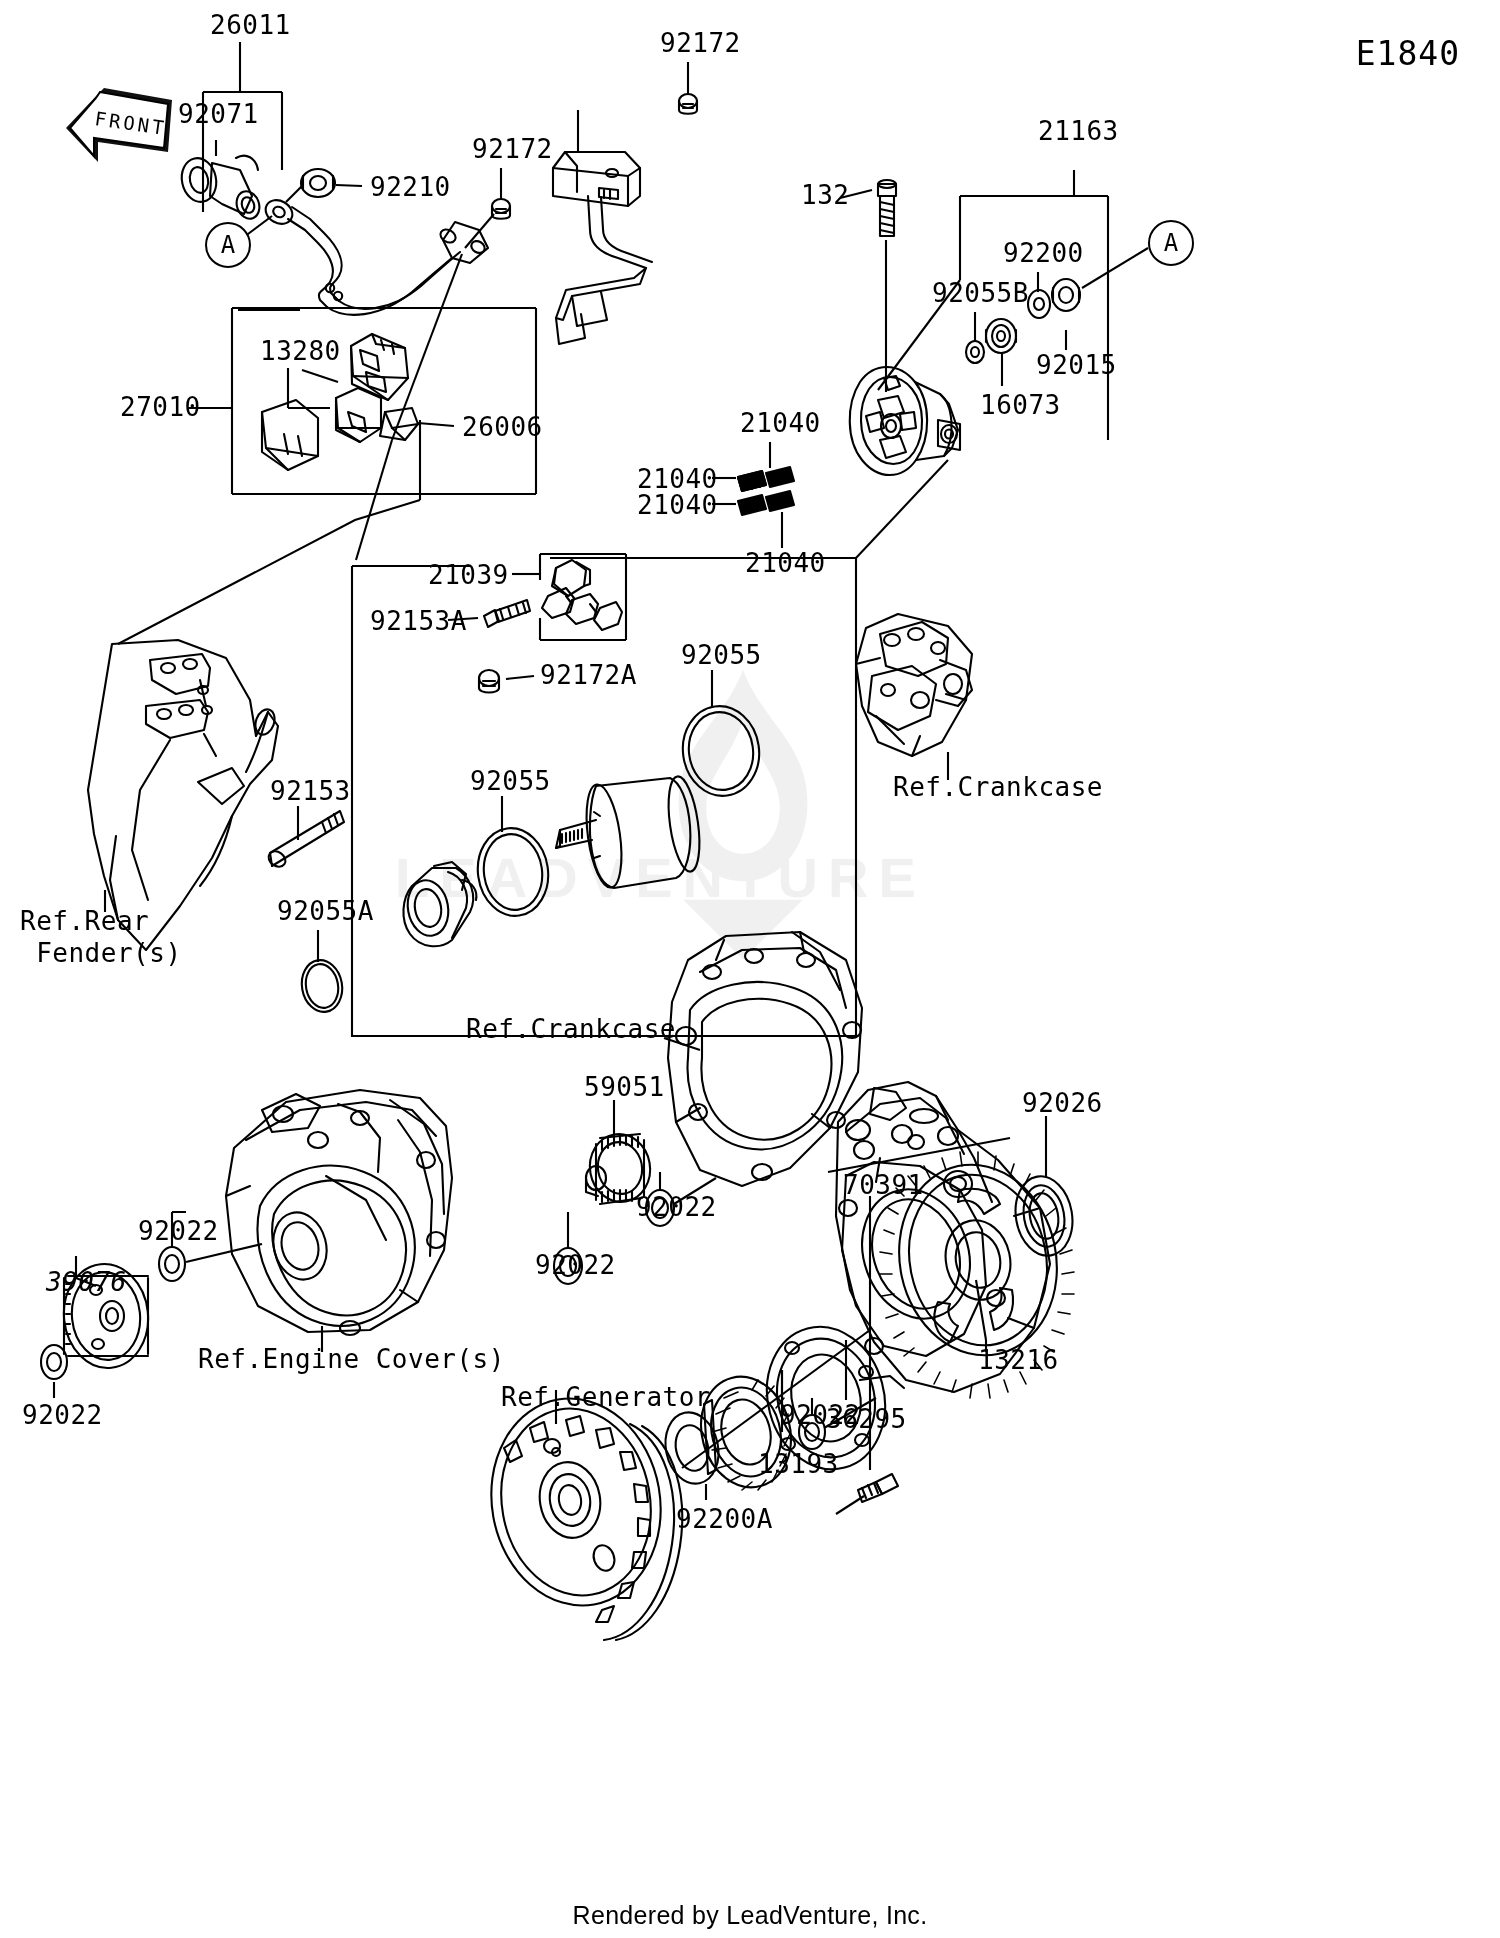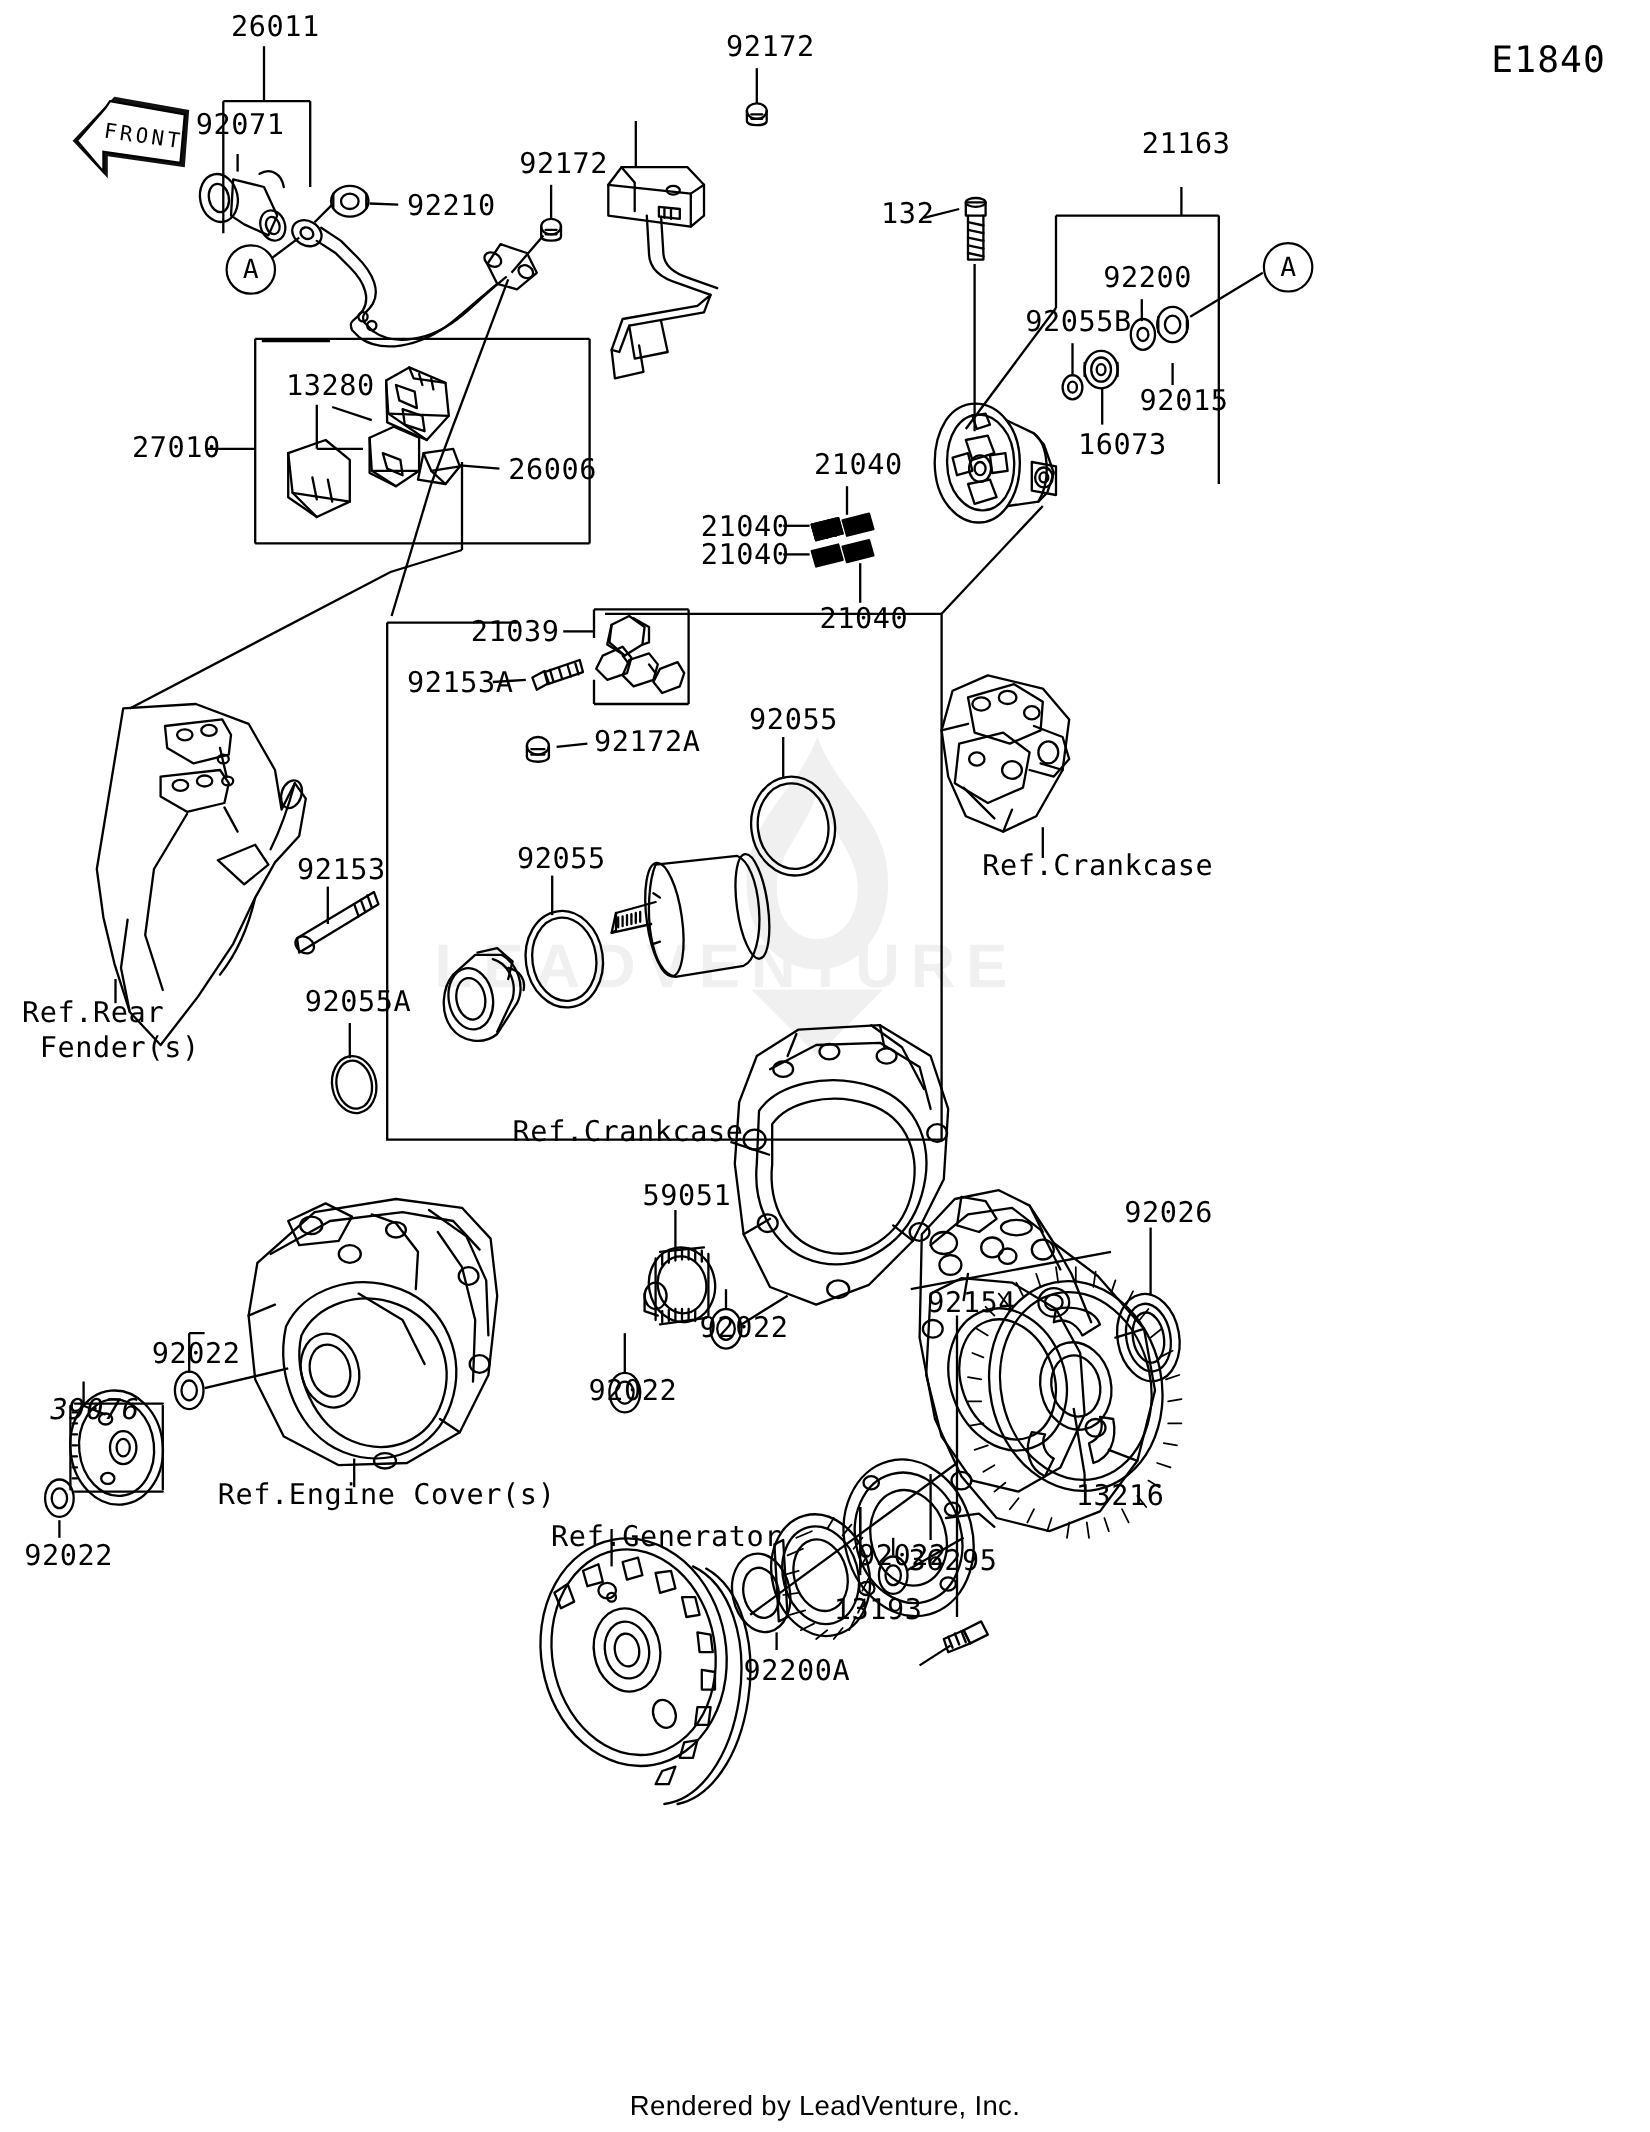--- a/index.html
+++ b/index.html
@@ -750,21 +750,21 @@
   <div class="lbl ref" style="left:501px; top:1382px;">Ref.Generator</div>
 
   <div class="lbl" style="left:46px;  top:1267px;font-style:italic;">39076</div>
   <div class="lbl" style="left:138px; top:1216px;">92022</div>
   <div class="lbl" style="left:22px;  top:1400px;">92022</div>
   <div class="lbl" style="left:535px; top:1250px;">92022</div>
   <div class="lbl" style="left:636px; top:1192px;">92022</div>
   <div class="lbl" style="left:780px; top:1400px;">92022</div>
 
   <div class="lbl" style="left:584px; top:1072px;">59051</div>
-  <div class="lbl" style="left:843px; top:1170px;">92154</div>
+  <div class="lbl" style="left:843px; top:1170px;">70391</div>
   <div class="lbl" style="left:1022px; top:1088px;">92026</div>
   <div class="lbl" style="left:978px; top:1345px;">13216</div>
   <div class="lbl" style="left:826px; top:1404px;">36295</div>
   <div class="lbl" style="left:758px; top:1425px;margin-top:24px;">13193</div>
   <div class="lbl" style="left:676px; top:1504px;">92200A</div>
 
   <div class="footer">Rendered by LeadVenture, Inc.</div>
 
 </div>
 

